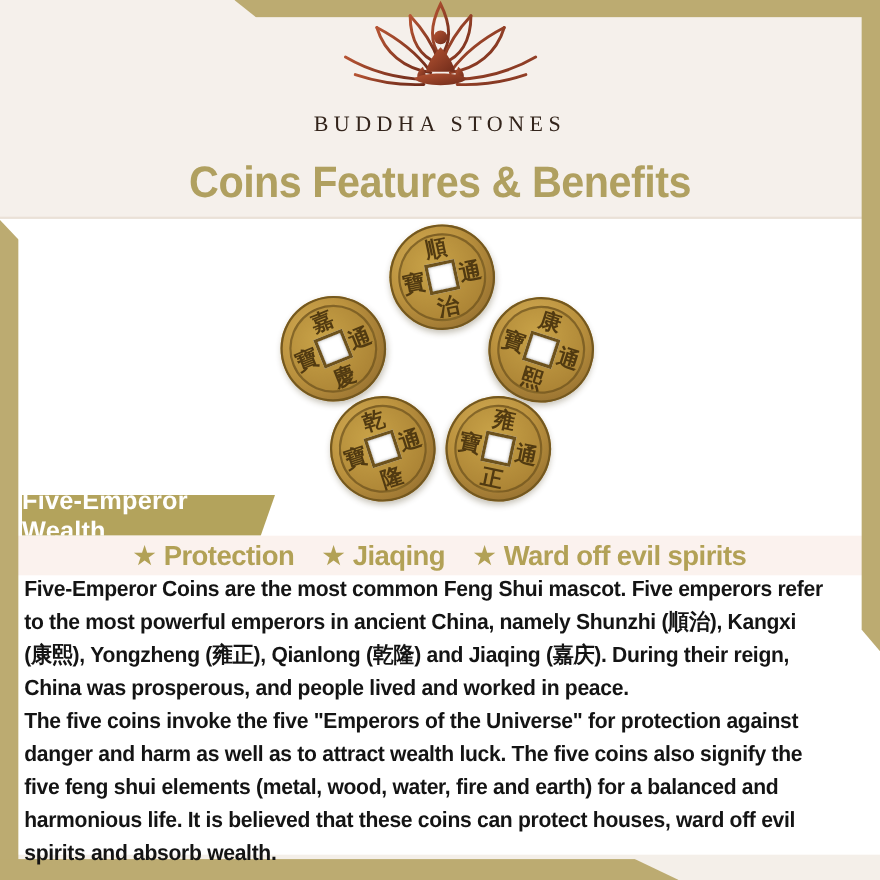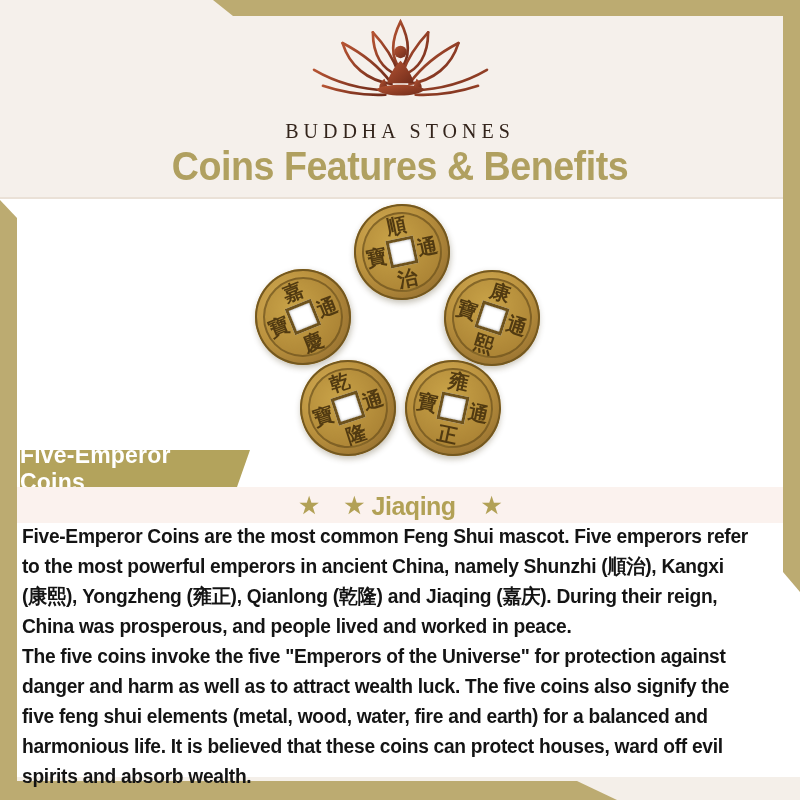--- a/index.html
+++ b/index.html
@@ -12,21 +12,21 @@
   .bottom-strip{position:absolute;left:0;top:777px;width:800px;height:23px;background:#f4efe9;}
 
   
   .band{position:absolute;background:#bcab71;}
   .band-top{left:213px;top:0;width:587px;height:16px;clip-path:polygon(0 0,100% 0,100% 100%,20px 100%);}
   .band-right{left:783px;top:0;width:17px;height:592px;clip-path:polygon(0 0,100% 0,100% 100%,0 572px);}
   .band-left{left:0;top:200px;width:17px;height:600px;clip-path:polygon(0 0,100% 18px,100% 100%,0 100%);}
   .band-bottom{left:0;top:781px;width:617px;height:19px;clip-path:polygon(0 0,577px 0,100% 100%,0 100%);}
 
   
-  .brand-header{position:absolute;left:0;top:0;width:800px;text-align:center;padding-top:18px;}
+  .brand-header{position:absolute;left:0;top:0;width:800px;text-align:center;}
   .lotus{display:block;margin:0 auto;}
   .brand-name{font-family:"Liberation Serif",serif;font-size:20px;letter-spacing:5px;color:#33241b;margin-top:2px;}
   .page-title{position:absolute;left:0;top:144px;width:800px;text-align:center;
     font-size:40px;font-weight:bold;color:#b0a060;letter-spacing:-0.5px;
     transform:scaleX(.94);transform-origin:center;}
 
   
   .coins-photo{position:absolute;left:0;top:197px;width:800px;height:290px;}
   .coin{position:absolute;width:96px;height:96px;border-radius:50%;
     background:radial-gradient(circle at 38% 32%, #d3ad55 0%, #bb923e 45%, #a07934 72%, #7f6026 100%);
@@ -141,32 +141,34 @@
     </div>
     <div class="coin" style="left:405px;top:163px;transform:rotate(12deg);">
       <span class="ch top">雍</span>
       <span class="ch right">通</span>
       <span class="ch bottom">正</span>
       <span class="ch left">寶</span>
       <div class="coin-hole"></div>
     </div>
   </div>
 
-  <div class="product-label">Five-Emperor Coins</div>
+  <div class="product-label">Five-Emperor Wealth</div>
 
   <div class="benefits">
     <div class="benefit-item">
       <span class="star-icon">★</span>
+      <span>Protection</span>
     </div>
     <div class="benefit-item">
       <span class="star-icon">★</span>
       <span>Jiaqing</span>
     </div>
     <div class="benefit-item">
       <span class="star-icon">★</span>
+      <span>Ward off evil spirits</span>
     </div>
   </div>
 
   <div class="body-text">
     <div class="line">Five-Emperor Coins are the most common Feng Shui mascot. Five emperors refer</div>
     <div class="line">to the most powerful emperors in ancient China, namely Shunzhi (順治), Kangxi</div>
     <div class="line">(康熙), Yongzheng (雍正), Qianlong (乾隆) and Jiaqing (嘉庆). During their reign,</div>
     <div class="line">China was prosperous, and people lived and worked in peace.</div>
     <div class="line">The five coins invoke the five "Emperors of the Universe" for protection against</div>
     <div class="line">danger and harm as well as to attract wealth luck. The five coins also signify the</div>

